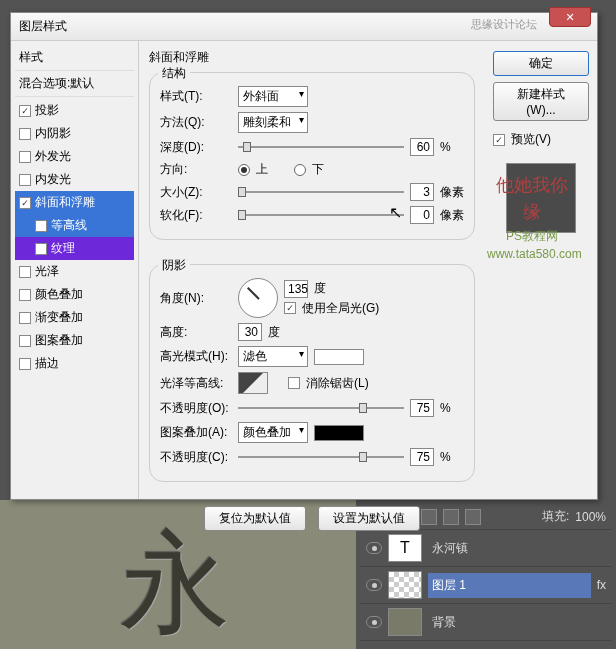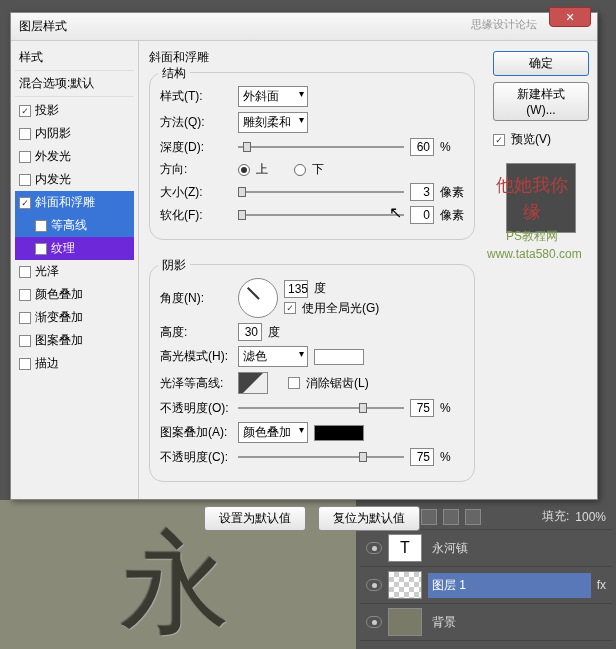--- a/index.html
+++ b/index.html
@@ -259,22 +259,22 @@
           <div class="slider">
               <div class="track"></div>
               <div class="thumb" style="left:73%"></div>
             </div>
           <span class="numbox">75</span>
           <span class="unit">%</span>
         </div>
       </div>
 
       <div class="btns">
+        <span class="btn">复位为默认值</span>
         <span class="btn">设置为默认值</span>
-        <span class="btn">复位为默认值</span>
       </div>
       <span class="cursor">↖</span>
     </div>
 
     <div class="rightcol">
       <span class="btn" style="border-color:#2a6fc9">确定</span>
       <span class="btn">新建样式(W)...</span>
       <div class="frow" style="margin-top:4px">
         <span class="chk">✓</span>
         <span>预览(V)</span>

